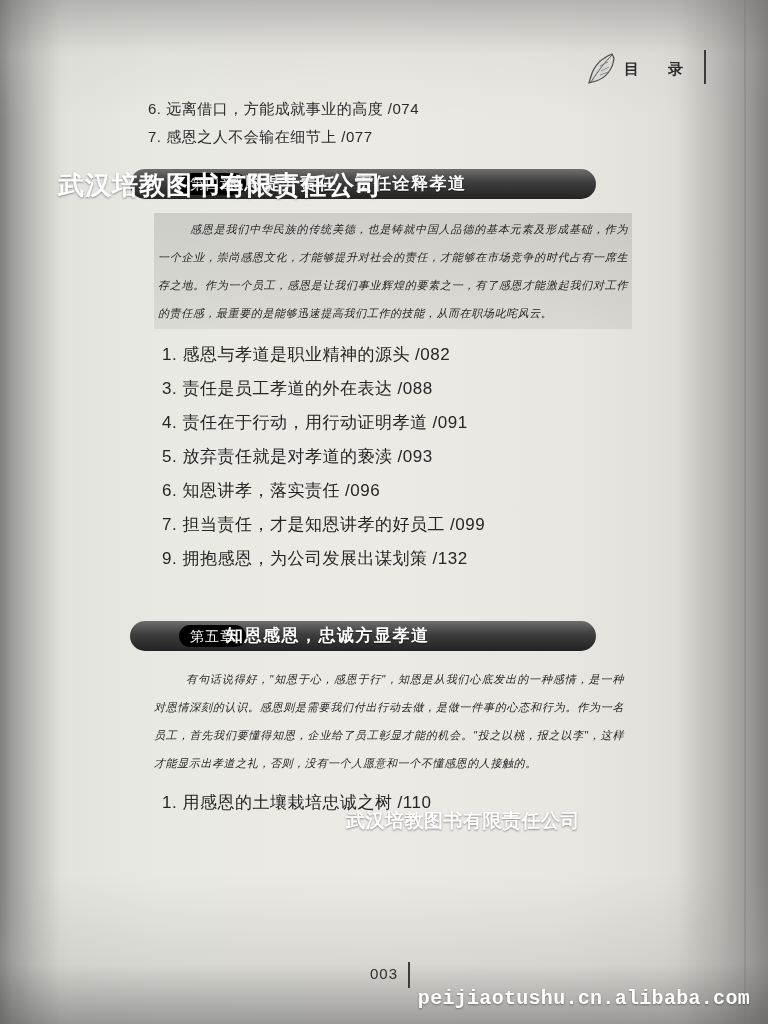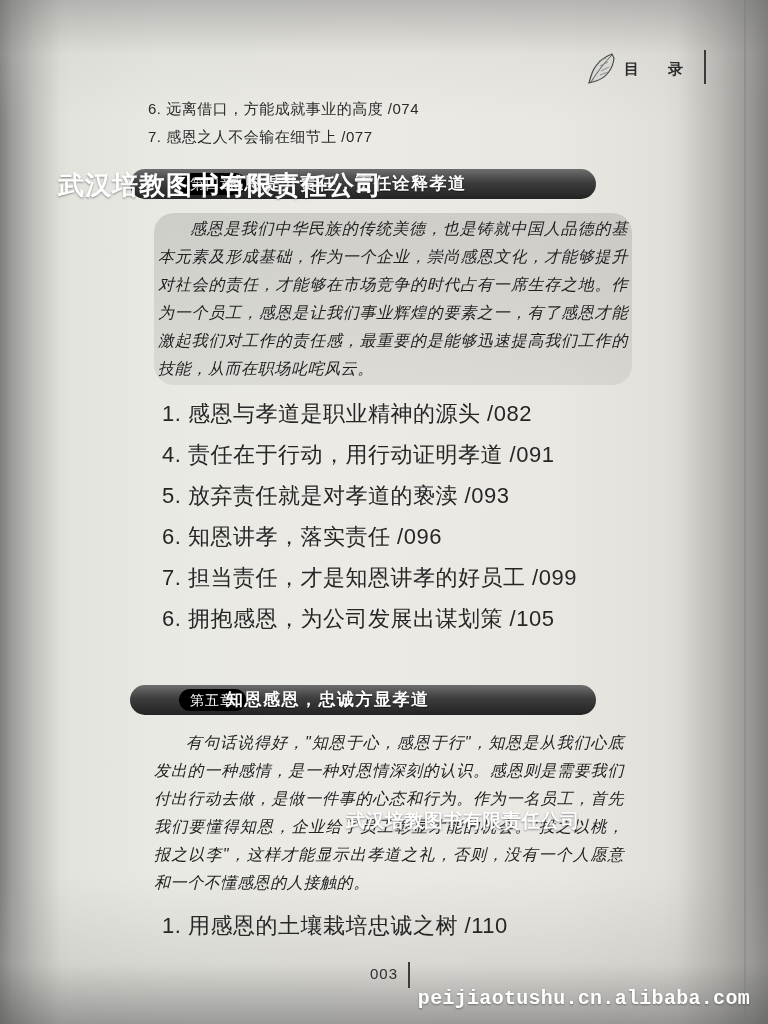--- a/index.html
+++ b/index.html
@@ -140,39 +140,38 @@
     font-weight: bold;
     letter-spacing: 1.5px;
     line-height: 24px;
     text-shadow: 0 1px 1px rgba(0,0,0,0.6);
     text-align: center;
   }
 
   
   .intro {
     font-family: "Liberation Sans", sans-serif;
-    font-size: 16px;
+    font-size: 11px;
     line-height: 28px;
     color: #1f1f1f;
     text-align: justify;
     text-indent: 32px;
     margin: 6px 0 14px 6px;
     width: 470px;
     font-style: italic;
     letter-spacing: 0.6px;
-    border-radius: 20px;
   }
   .intro.shaded {
     background: linear-gradient(180deg, rgba(140,140,136,0.30), rgba(150,150,146,0.18));
     padding: 2px 4px;
   }
 
   .entry {
     font-family: "Liberation Sans", sans-serif;
-    font-size: 22px;
+    font-size: 17px;
     color: #262626;
     letter-spacing: 0.5px;
     margin: 0 0 11px 0;
     padding-left: 14px;
     white-space: nowrap;
   }
 
   .section-gap {
     height: 18px;
   }
@@ -273,25 +272,26 @@
 
     <div class="chapter-banner">
       <div class="banner-bg"></div>
       <div class="banner-tag">第四章</div>
       <div class="banner-title">感恩提升责任，责任诠释孝道</div>
     </div>
 
     <p class="intro shaded">感恩是我们中华民族的传统美德，也是铸就中国人品德的基本元素及形成基础，作为一个企业，崇尚感恩文化，才能够提升对社会的责任，才能够在市场竞争的时代占有一席生存之地。作为一个员工，感恩是让我们事业辉煌的要素之一，有了感恩才能激起我们对工作的责任感，最重要的是能够迅速提高我们工作的技能，从而在职场叱咤风云。</p>
 
     <p class="entry">1. 感恩与孝道是职业精神的源头 /082</p>
+    <p class="entry">3. 责任是员工孝道的外在表达 /088</p>
     <p class="entry">4. 责任在于行动，用行动证明孝道 /091</p>
     <p class="entry">5. 放弃责任就是对孝道的亵渎 /093</p>
     <p class="entry">6. 知恩讲孝，落实责任 /096</p>
     <p class="entry">7. 担当责任，才是知恩讲孝的好员工 /099</p>
-    <p class="entry">6. 拥抱感恩，为公司发展出谋划策 /105</p>
+    <p class="entry">9. 拥抱感恩，为公司发展出谋划策 /132</p>
 
     <div class="section-gap"></div>
 
     <div class="chapter-banner">
       <div class="banner-bg"></div>
       <div class="banner-tag">第五章</div>
       <div class="banner-title">知恩感恩，忠诚方显孝道</div>
     </div>
 
     <p class="intro">有句话说得好，"知恩于心，感恩于行"，知恩是从我们心底发出的一种感情，是一种对恩情深刻的认识。感恩则是需要我们付出行动去做，是做一件事的心态和行为。作为一名员工，首先我们要懂得知恩，企业给了员工彰显才能的机会。"投之以桃，报之以李"，这样才能显示出孝道之礼，否则，没有一个人愿意和一个不懂感恩的人接触的。</p>

